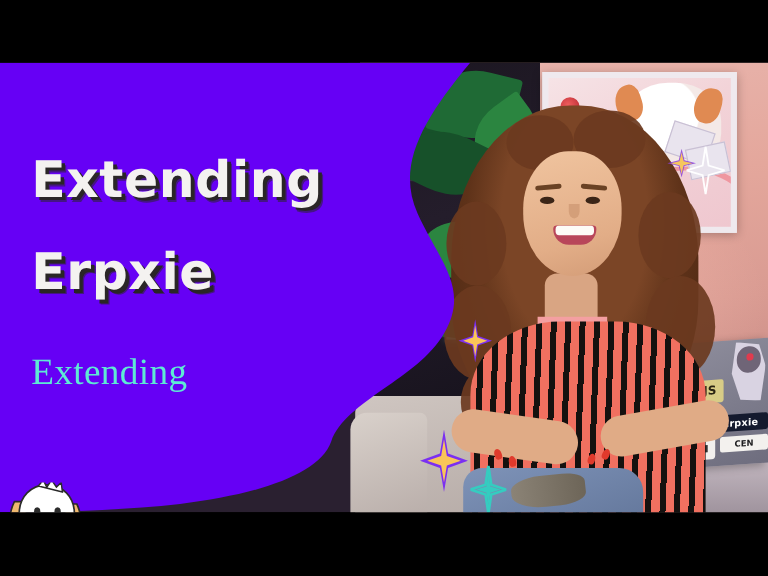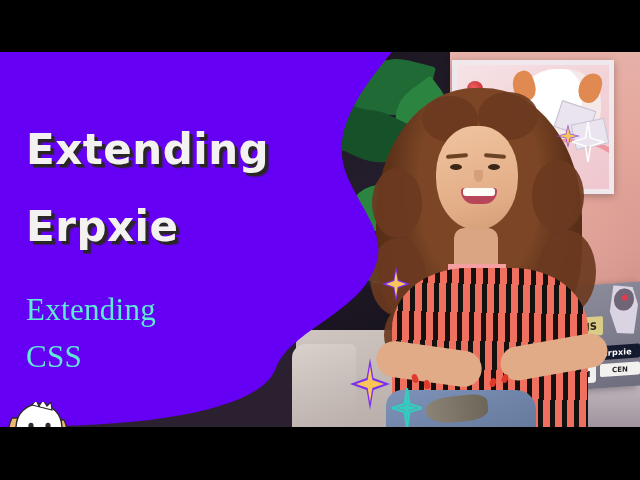--- a/index.html
+++ b/index.html
@@ -267,21 +267,20 @@
 
     <svg class="spk" style="left:392px;top:336px;" width="30" height="40" viewBox="0 0 30 40">
       <path d="M15 0 L17.4 16 L30 20 L17.4 24 L15 40 L12.6 24 L0 20 L12.6 16 Z" fill="none" stroke="#35ccc0" stroke-width="2.2"></path>
       <path d="M15 7 L16.6 17.4 L25 20 L16.6 22.6 L15 33 L13.4 22.6 L5 20 L13.4 17.4 Z" fill="#35ccc0"></path>
     </svg>
 
     <div class="tbox hand" id="t-designing">Extending</div>
     <div class="tbox hand" id="t-browser">Erpxie</div>
 
     <div class="tbox sub" id="t-ext">Extending</div>
-    <div class="tbox sub" id="t-css">CSS</div>
 
     <svg id="logo" viewBox="0 0 66 72">
 
       <path d="M6 16 C0 28 2 42 12 46 C18 40 16 24 14 16 Z" fill="#efb96f" stroke="#2b2b2b" stroke-width="1.4"></path>
       <path d="M58 18 C64 30 60 44 50 48 C45 40 48 26 50 18 Z" fill="#efb96f" stroke="#2b2b2b" stroke-width="1.4"></path>
 
       <path d="M33 2 C20 2 10 12 10 26 C10 40 18 50 33 50 C48 50 56 40 56 26 C56 12 46 2 33 2 Z" fill="#ffffff" stroke="#2b2b2b" stroke-width="1.4"></path>
       <path d="M26 3 L30 -2 L33 4 L37 -2 L41 4 L45 0 L46 8 Z" fill="#ffffff" stroke="#2b2b2b" stroke-width="1.2"></path>
 
       <ellipse cx="25" cy="24" rx="2.6" ry="3.2" fill="#2b2b2b"></ellipse>

